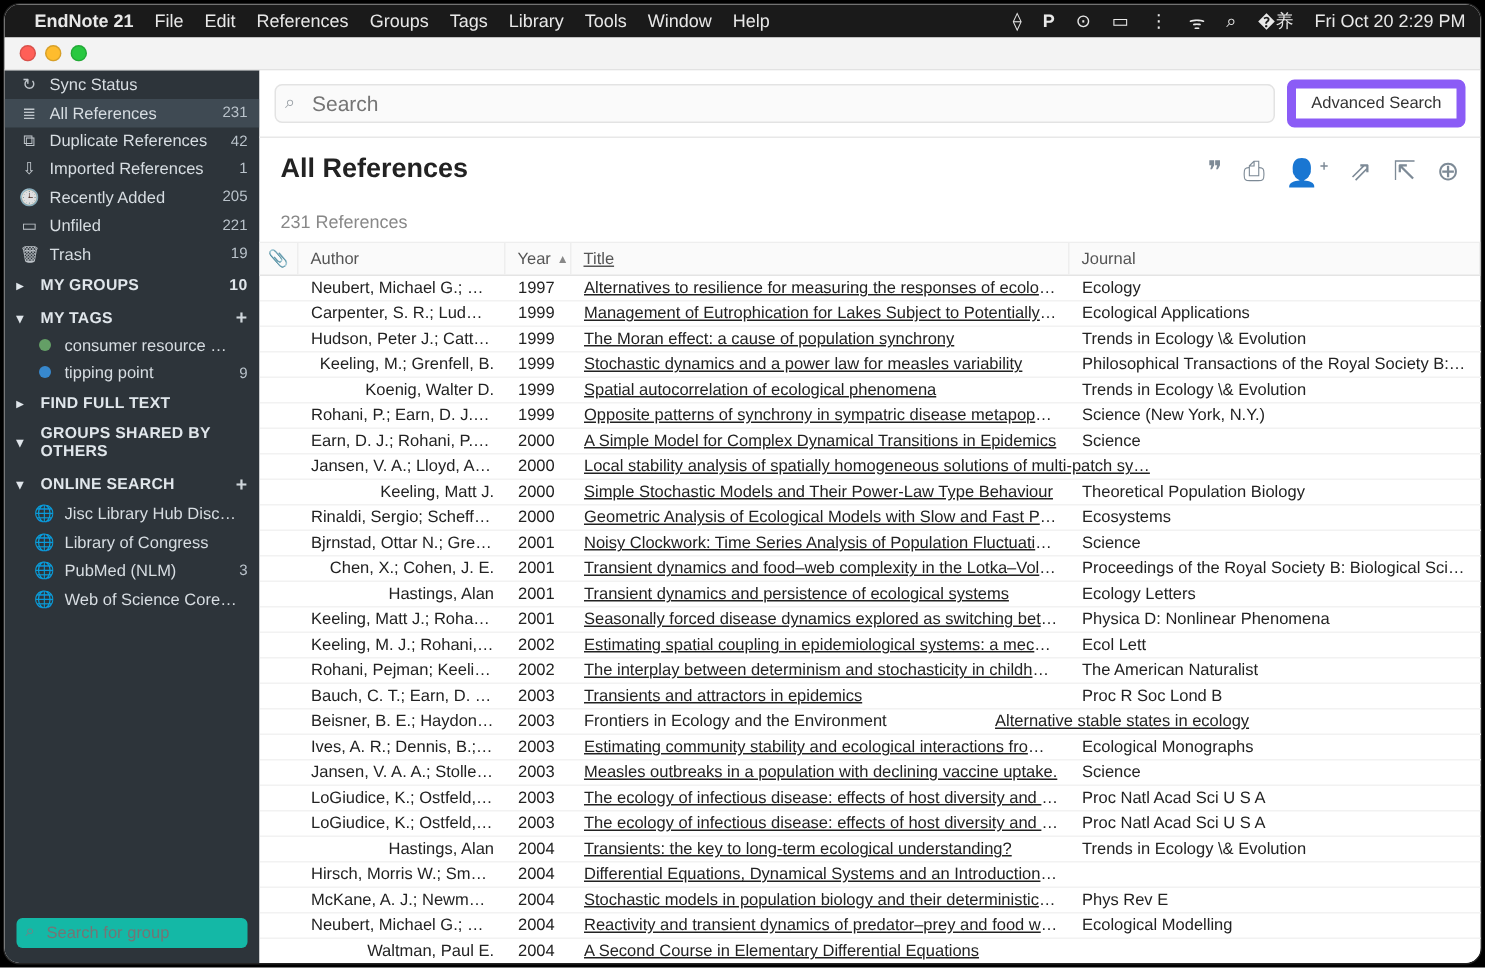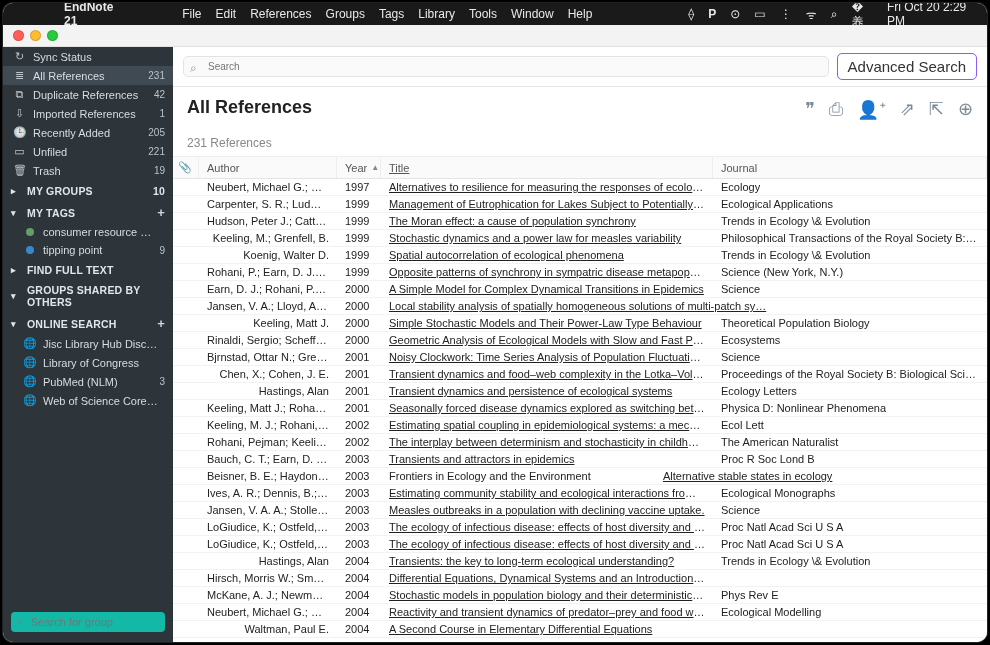--- a/index.html
+++ b/index.html
@@ -1,18 +1,18 @@
 <!DOCTYPE html>
 <html><head>
 <meta charset="utf-8">
 <style>
   * { box-sizing: border-box; margin: 0; padding: 0; }
   body { font-family: -apple-system, "Helvetica Neue", Arial, sans-serif; font-size: 11px; background: #000; overflow: hidden; width: 990px; height: 645px; position: relative; }
   .window { position: absolute; top: 3px; left: 3px; right: 3px; bottom: 3px; background: #fff; border-radius: 10px; overflow: hidden; display: flex; flex-direction: column; box-shadow: 0 0 0 1px #222; }
-  .menubar { background: #1a1a1a; color: #e8e8e8; height: 22px; display: flex; align-items: center; font-size: 12px; padding: 0 10px; gap: 41px; }
+  .menubar { background: #1a1a1a; color: #e8e8e8; height: 22px; display: flex; align-items: center; font-size: 12px; padding: 0 10px; }
   .menubar .apple { font-size: 14px; margin-right: 10px; }
   .menubar .app-name { font-weight: 600; margin-right: 14px; }
   .menubar .mi { margin-right: 14px; cursor: default; }
   .menubar .spacer { flex: 1; }
   .menubar .right { display: flex; align-items: center; gap: 14px; font-size: 12px; }
   .menubar .right span { display: inline-block; }
   .traffic { height: 22px; display: flex; align-items: center; gap: 6px; padding-left: 10px; background:#f3f3f3; border-bottom:1px solid #e2e2e2; }
   .traffic .dot { width: 11px; height: 11px; border-radius: 50%; border:1px solid rgba(0,0,0,0.15); }
   .dot.r { background:#ff5f57; } .dot.y { background:#febc2e; } .dot.g { background:#28c840; }
   .body { flex: 1; display: flex; min-height: 0; }
@@ -28,23 +28,23 @@
   .side-head .hlabel { flex:1; }
   .side-head .plus { font-size:13px; color:#cfd6db; }
   .side-sub { padding-left: 20px; }
   .side-search { padding:6px 8px 10px 8px; }
   .side-search input { width:100%; background:#14b8a6; border:none; border-radius:4px; padding:4px 20px; font-size:11px; color:#333; }
   .side-search-wrap { position:relative; }
   .side-search-wrap .sicon { position:absolute; left:6px; top:3px; color:#7a7f84; font-size:11px; }
   .main { flex:1; display:flex; flex-direction:column; min-width:0; background:#fff; }
   .searchbar { display:flex; align-items:center; padding:6px 10px; border-bottom:1px solid #e8e8e8; gap:8px; }
   .searchbox { flex:1; position:relative; }
-  .searchbox input { width:100%; border:1px solid #e3e3e3; border-radius:5px; padding:4px 8px 4px 24px; font-size:10px; color:#333; background:#fafafa; }
+  .searchbox input { width:100%; border:1px solid #e3e3e3; border-radius:5px; padding:4px 8px 4px 24px; font-size:14px; color:#333; background:#fafafa; }
   .searchbox .sicon { position:absolute; left:7px; top:5px; color:#9aa0a6; font-size:12px; }
-  .adv-btn { border:1px solid #8b5cf6; background:#fff; border-radius:5px; padding:4px 10px; font-size:15px; color:#333; }
+  .adv-btn { border:6px solid #8b5cf6; background:#fff; border-radius:5px; padding:4px 10px; font-size:11px; color:#333; }
   .header-row { display:flex; align-items:flex-start; padding:10px 14px 6px 14px; }
   .title-block { flex:1; }
   .page-title { font-size:18px; font-weight:600; color:#222; }
   .subtitle { font-size:12px; color:#888; margin-top:18px; }
   .toolbar { display:flex; align-items:center; gap:14px; color:#7d8a96; font-size:18px; }
   .toolbar span { cursor:pointer; }
   .table-wrap { flex:1; overflow:hidden; display:flex; flex-direction:column; }
   .thead { display:flex; border-top:1px solid #eee; border-bottom:1px solid #e4e4e4; background:#fafafa; color:#555; font-size:11px; }
   .th { padding:4px 8px; border-right:1px solid #eee; display:flex; align-items:center; gap:4px; }
   .col-clip { width:26px; justify-content:center; }

